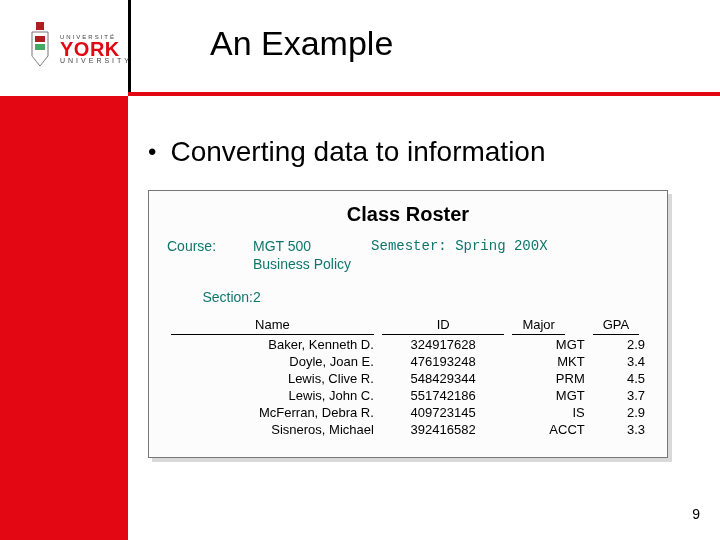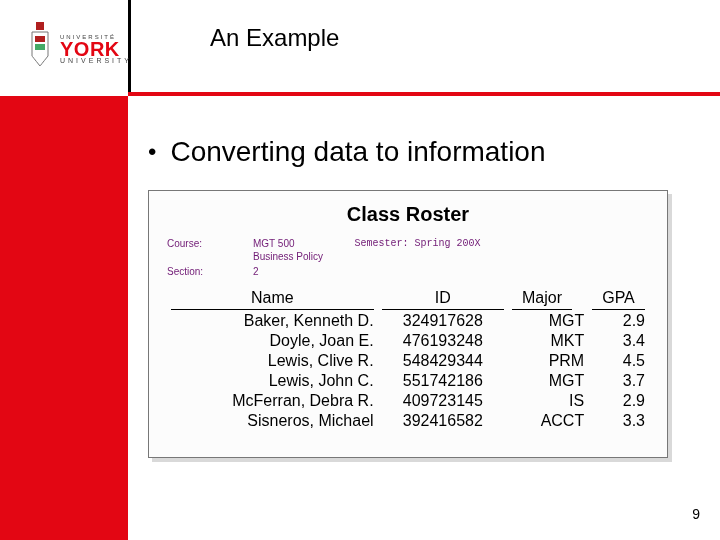--- a/index.html
+++ b/index.html
@@ -24,21 +24,21 @@
     width: 20px; height: 54px;
     display: flex; flex-direction: column; align-items: center; gap: 2px;
   }
   .logo-text { margin-left: 10px; }
   .logo-uni { font-size: 6px; letter-spacing: 2px; color: #444; text-transform: uppercase; }
   .logo-york { font-size: 20px; font-weight: 700; color: #e30613; letter-spacing: 0.5px; line-height: 0.9; }
   .logo-sub { font-size: 7px; letter-spacing: 3px; color: #444; margin-top: -1px; }
 
   .title {
     position: absolute; left: 210px; top: 24px;
-    font-size: 24px; color: #000;
+    font-size: 34px; color: #000;
   }
 
   .hr-red {
     position: absolute; left: 128px; top: 92px;
     width: 592px; height: 4px; background: #e30613;
   }
   .vr-black {
     position: absolute; left: 128px; top: 0;
     width: 3px; height: 92px; background: #000;
   }
@@ -58,27 +58,27 @@
     border: 1px solid #777;
     background: #fcfcfc;
     box-shadow: 4px 4px 0 rgba(0,0,0,0.15);
     padding: 12px 18px 10px 18px;
     font-family: Arial, Helvetica, sans-serif;
   }
   .fig-title {
     text-align: center; font-weight: 700; font-size: 20px; color: #000;
     margin-bottom: 12px;
   }
-  .meta-row { display: flex; font-size: 10px; color: #701a75; margin-bottom: 2px; }
+  .meta-row { display: flex; font-size: 14px; color: #0f766e; margin-bottom: 2px; }
   .meta-label { width: 86px; }
   .meta-val {}
   .meta-right { margin-left: 60px; font-family: Liberation Mono, monospace; }
   .meta-block { margin-bottom: 10px; }
 
-  .roster-table { width: 100%; border-collapse: collapse; font-size: 16px; color: #000; }
+  .roster-table { width: 100%; border-collapse: collapse; font-size: 13px; color: #000; }
   .roster-table th {
     font-weight: 400; text-align: left;
     padding: 2px 4px 1px 4px;
   }
   .roster-table th .underline {
     border-bottom: 1px solid #000; display: inline-block; padding: 0 10px 2px 10px;
   }
   .roster-table th.center .underline { display: block; text-align: center; }
   .roster-table td { padding: 1px 4px; }
   .col-name { width: 210px; text-align: right; }
@@ -132,21 +132,21 @@
         <span class="meta-val">MGT 500</span>
         <span class="meta-right">
           <span>Semester:</span>
           <span>Spring 200X</span>
         </span>
       </div>
       <div class="meta-row">
         <span class="meta-label"></span>
         <span class="meta-val">Business Policy</span>
       </div>
-      <div class="meta-row" style="margin-top:4px;">
+      <div class="meta-row" style="margin-top:17px;text-align:right;">
         <span class="meta-label">Section:</span>
         <span class="meta-val">2</span>
       </div>
     </div>
 
     <table class="roster-table">
       <thead>
         <tr>
           <th class="col-name center">
               <span class="underline">Name</span>

